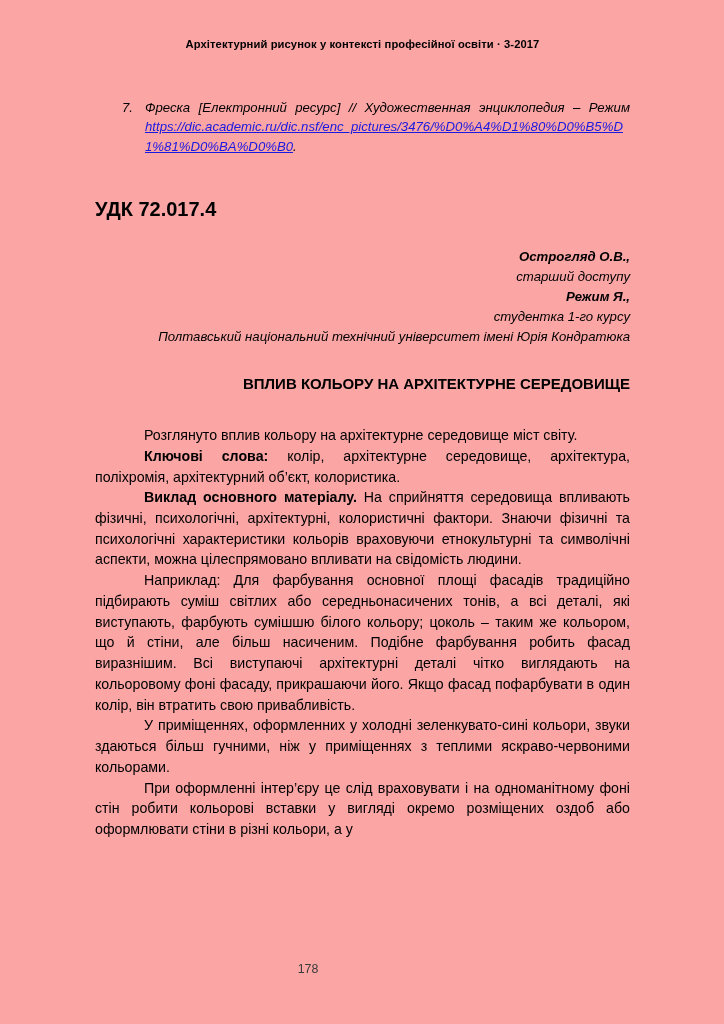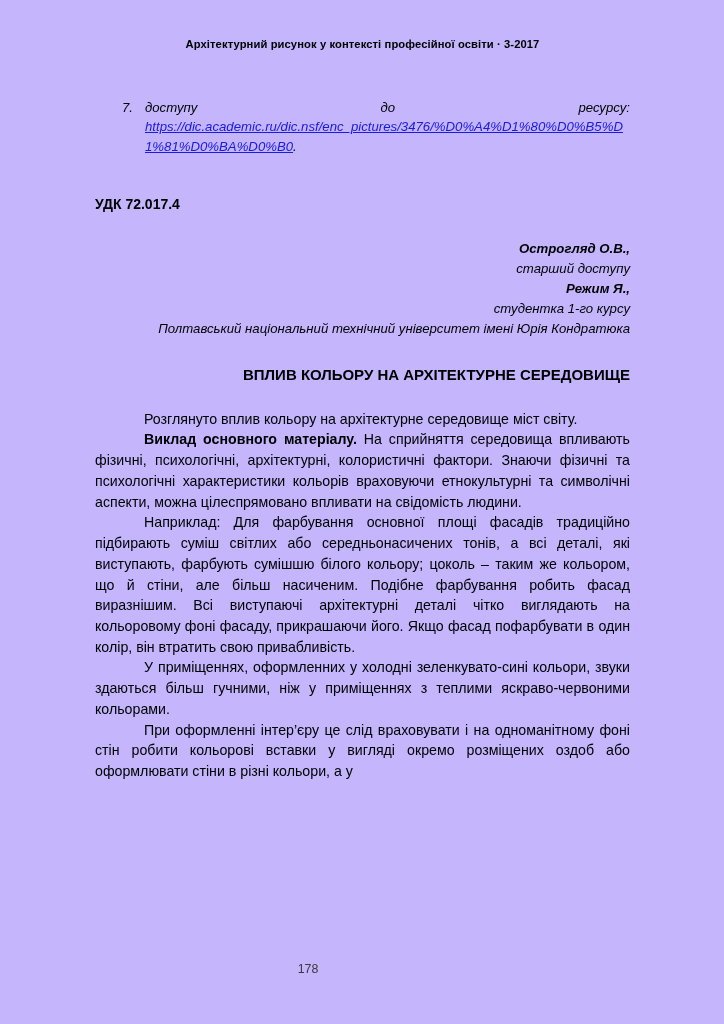--- a/index.html
+++ b/index.html
@@ -8,21 +8,21 @@
     background: #ffffff;
   }
   body {
     font-family: "Liberation Sans", sans-serif;
     color: #000000;
   }
   .page {
     position: relative;
     width: 724px;
     height: 1024px;
-    background: #c4b5fd;
+    background: #fca5a5;
     overflow: hidden;
     box-sizing: border-box;
   }
 
   
   .running-header {
     position: absolute;
     left: 95px;
     top: 38px;
     width: 535px;
@@ -75,21 +75,21 @@
     font-style: italic;
   }
   .ref-tail {
     color: #000000;
     font-style: italic;
   }
 
   
   .udk {
     margin-top: 39px;
-    font-size: 14px;
+    font-size: 20px;
     font-weight: bold;
     line-height: 1.4;
   }
 
   
   .authors {
     margin-top: 24px;
     text-align: right;
     font-size: 13.2px;
     font-style: italic;
@@ -112,21 +112,21 @@
   .article-title {
     margin-top: 26px;
     text-align: right;
     font-size: 15px;
     font-weight: bold;
     line-height: 1.3;
   }
 
   
   .body-text {
-    margin-top: 24px;
+    margin-top: 32px;
   }
   .para {
     margin: 0;
     font-size: 14.2px;
     line-height: 1.46;
     text-align: justify;
     text-indent: 49px;
   }
   .para .lead {
     font-weight: bold;
@@ -148,39 +148,40 @@
 
 <div class="page">
 
   <div class="running-header">Архітектурний рисунок у контексті професійної освіти · 3-2017</div>
 
   <div class="content">
 
     <ul class="ref-list">
       <li class="ref-item">
         <span class="ref-num">7.</span>
-        <span class="ref-line-justify">доступу                              до                              ресурсу:</span>
+        <span class="ref-line-justify">Фреска [Електронний ресурс] // Художественная энциклопедия – Режим</span>
         <span class="ref-url">https://dic.academic.ru/dic.nsf/enc_pictures/3476/%D0%A4%D1%80%D0%B5%D1%81%D0%BA%D0%B0</span><span class="ref-tail">.</span>
       </li>
     </ul>
 
     <div class="udk">УДК 72.017.4</div>
 
     <div class="authors">
       <div class="name">Острогляд О.В.,</div>
       <div class="role">старший доступу</div>
       <div class="name">Режим Я.,</div>
       <div class="role">студентка 1-го курсу</div>
       <div class="affiliation">Полтавський національний технічний університет імені Юрія Кондратюка</div>
     </div>
 
     <h1 class="article-title">ВПЛИВ КОЛЬОРУ НА АРХІТЕКТУРНЕ СЕРЕДОВИЩЕ</h1>
 
     <div class="body-text">
         <p class="para"><span>Розглянуто вплив кольору на архітектурне середовище міст світу.</span></p>
+        <p class="para"><span class="lead">Ключові слова:</span><span> колір, архітектурне середовище, архітектура, поліхромія, архітектурний об’єкт, колористика.</span></p>
         <p class="para"><span class="lead">Виклад основного матеріалу.</span><span> На сприйняття середовища впливають фізичні, психологічні, архітектурні, колористичні фактори. Знаючи фізичні та психологічні характеристики кольорів враховуючи етнокультурні та символічні аспекти, можна цілеспрямовано впливати на свідомість людини.</span></p>
         <p class="para"><span>Наприклад: Для фарбування основної площі фасадів традиційно підбирають суміш світлих або середньонасичених тонів, а всі деталі, які виступають, фарбують сумішшю білого кольору; цоколь – таким же кольором, що й стіни, але більш насиченим. Подібне фарбування робить фасад виразнішим. Всі виступаючі архітектурні деталі чітко виглядають на кольоровому фоні фасаду, прикрашаючи його. Якщо фасад пофарбувати в один колір, він втратить свою привабливість.</span></p>
         <p class="para"><span>У приміщеннях, оформленних у холодні зеленкувато-сині кольори, звуки здаються більш гучними, ніж у приміщеннях з теплими яскраво-червоними кольорами.</span></p>
         <p class="para"><span>При оформленні інтер’єру це слід враховувати і на одноманітному фоні стін робити кольорові вставки у вигляді окремо розміщених оздоб або оформлювати стіни в різні кольори, а у</span></p>
       </div>
 
   </div>
 
   <div class="page-number">178</div>
 

